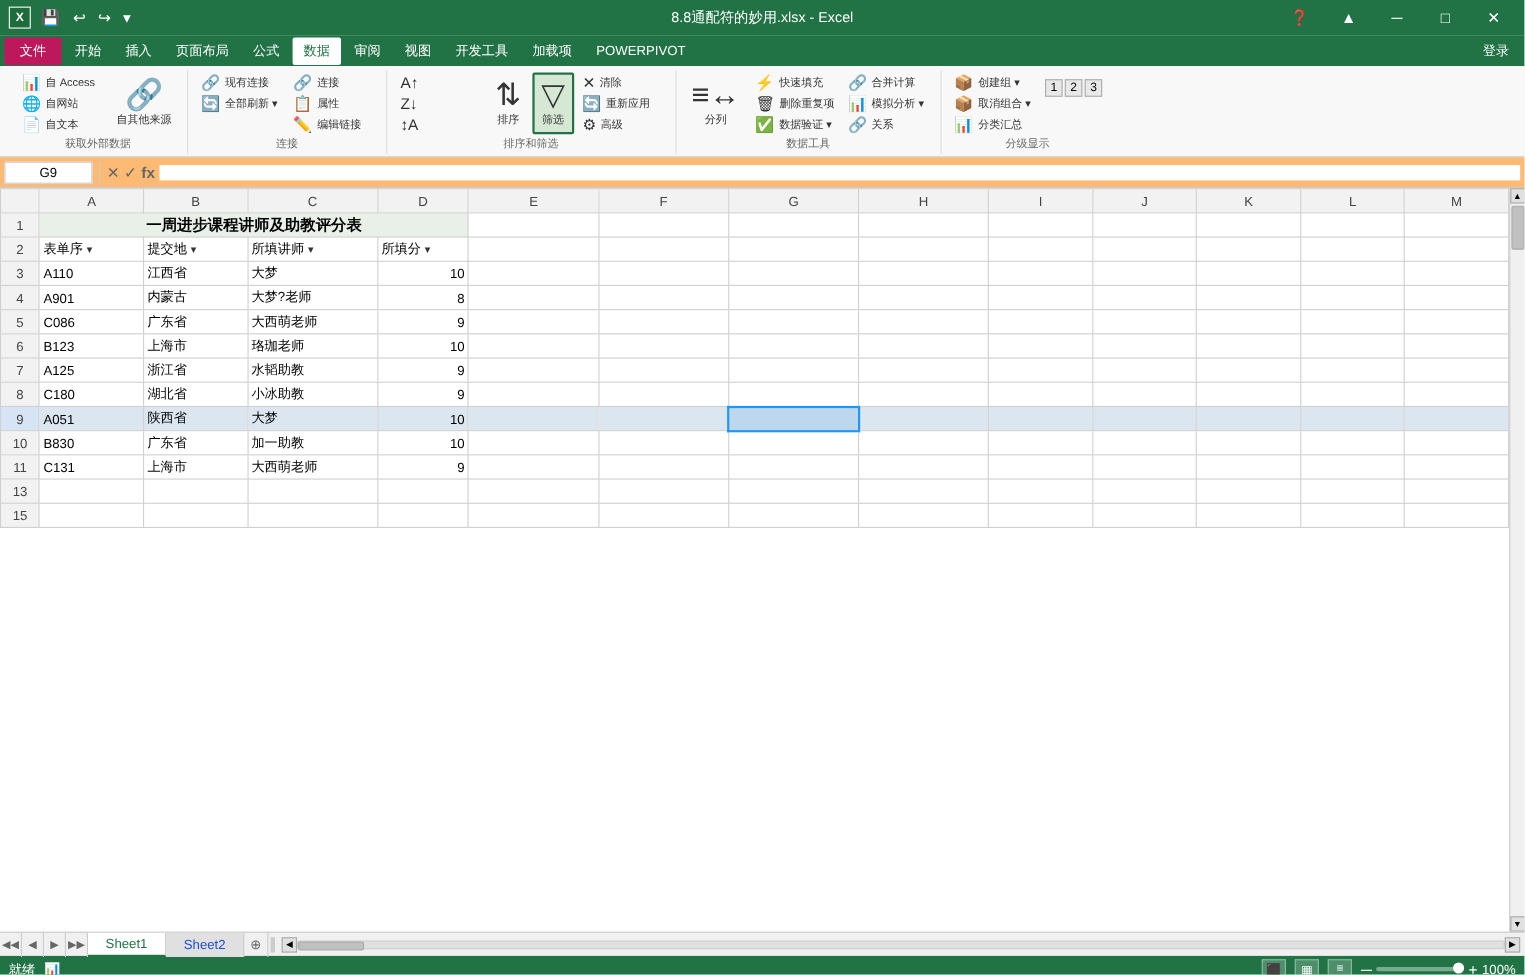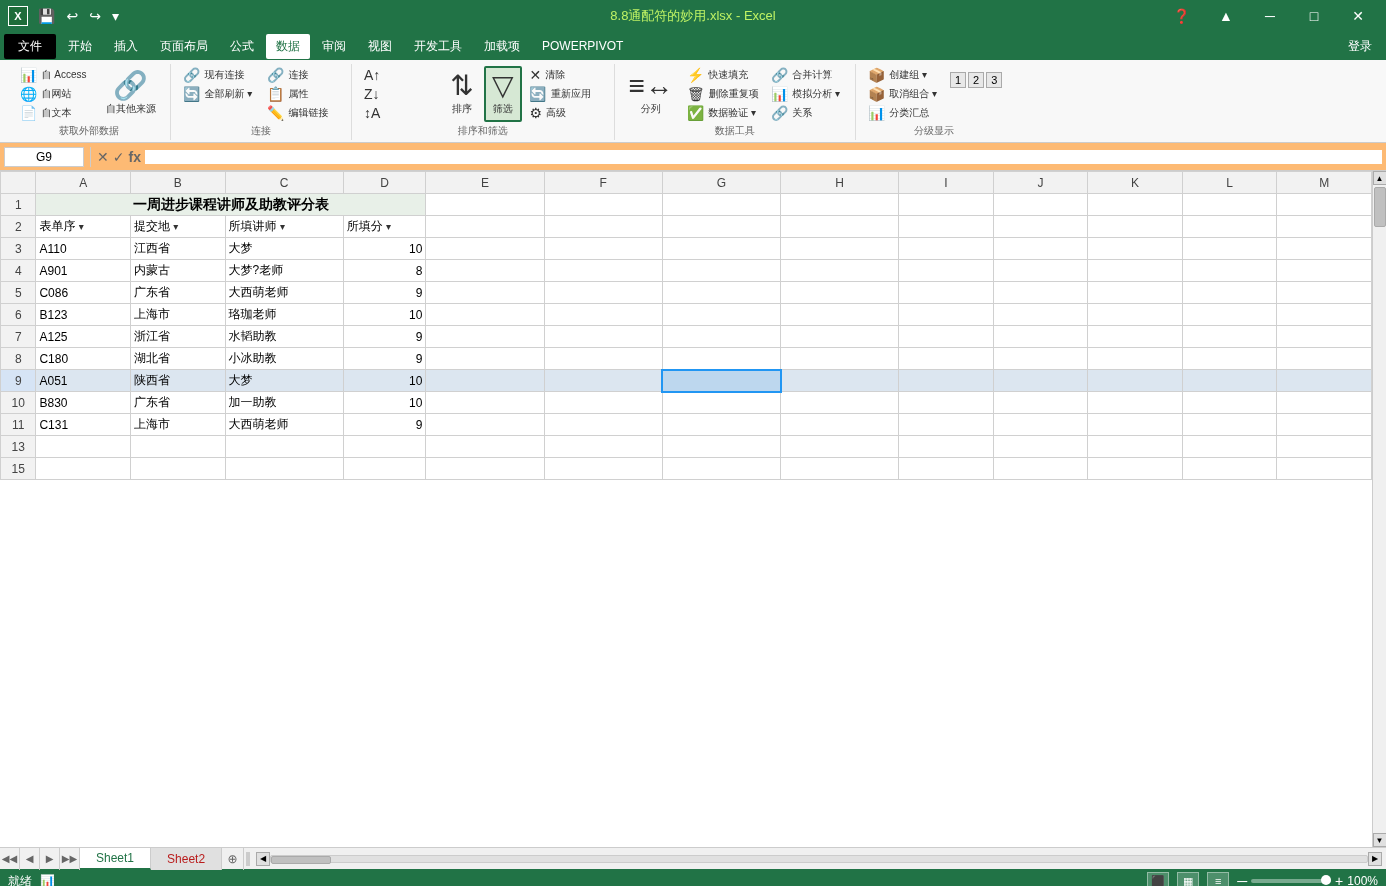--- a/index.html
+++ b/index.html
@@ -9,21 +9,21 @@
     .title-bar {
       height: 32px;
       background: #217346;
       display: flex;
       align-items: center;
       justify-content: space-between;
       padding: 0 8px;
       color: white;
     }
     .title-bar-left { display: flex; align-items: center; gap: 6px; }
-    .title-bar-title { flex: 1; text-align: center; font-size: 13px; color: #bef264; position: absolute; left: 50%; transform: translateX(-50%); }
+    .title-bar-title { flex: 1; text-align: center; font-size: 13px; color: #ffffff; position: absolute; left: 50%; transform: translateX(-50%); }
     .title-bar-right { display: flex; align-items: center; gap: 4px; }
     .win-btn { width: 40px; height: 32px; display: flex; align-items: center; justify-content: center; cursor: pointer; color: white; font-size: 14px; }
 
     .excel-icon { width: 20px; height: 20px; background: #1e6c3a; border: 1px solid #fff; display: flex; align-items: center; justify-content: center; color: white; font-weight: bold; font-size: 11px; }
     .quick-access { display: flex; align-items: center; gap: 3px; }
     .qa-btn { color: white; font-size: 14px; cursor: pointer; padding: 2px 4px; }
 
     
     .menu-bar {
       height: 28px;
@@ -34,21 +34,21 @@
       gap: 2px;
     }
     .menu-item {
       padding: 4px 10px;
       color: white;
       cursor: pointer;
       font-size: 12px;
       border-radius: 2px;
     }
     .menu-item.active { background: white; color: #217346; }
-    .menu-item-file { background: #000000; padding: 4px 14px; border-radius: 2px; }
+    .menu-item-file { background: #be185d; padding: 4px 14px; border-radius: 2px; }
     .menu-login { margin-left: auto; color: white; padding: 4px 10px; cursor: pointer; }
 
     
     .ribbon {
       background: #f8f8f8;
       border-bottom: 1px solid #ccc;
       padding: 4px 8px 2px;
       display: flex;
       align-items: flex-start;
       gap: 0;
@@ -195,21 +195,21 @@
     .sheet-tabs { display: flex; align-items: stretch; height: 22px; }
     .tab-nav { width: 20px; display: flex; align-items: center; justify-content: center; cursor: pointer; color: #666; font-size: 10px; border-right: 1px solid #ccc; }
     .sheet-tab {
       padding: 0 16px;
       display: flex;
       align-items: center;
       font-size: 12px;
       cursor: pointer;
       border-right: 1px solid #ccc;
       background: #e0e0e0;
-      color: #b91c1c;
+      color: #1d4ed8;
     }
     .sheet-tab.active { background: white; color: #217346; border-bottom: 2px solid #217346; }
     .tab-add { width: 22px; display: flex; align-items: center; justify-content: center; cursor: pointer; color: #666; border-right: 1px solid #ccc; }
     .hscroll { flex: 1; display: flex; align-items: center; padding: 0 4px; }
     .hscroll-bar { height: 8px; background: #e0e0e0; border: 1px solid #ccc; flex: 1; border-radius: 2px; }
     .hscroll-thumb { height: 8px; width: 60px; background: #c0c0c0; border-radius: 2px; border: 1px solid #aaa; }
     .hscroll-btn { width: 14px; height: 14px; background: #e0e0e0; border: 1px solid #aaa; display: flex; align-items: center; justify-content: center; font-size: 8px; cursor: pointer; }
 
     
     .status-bar {

